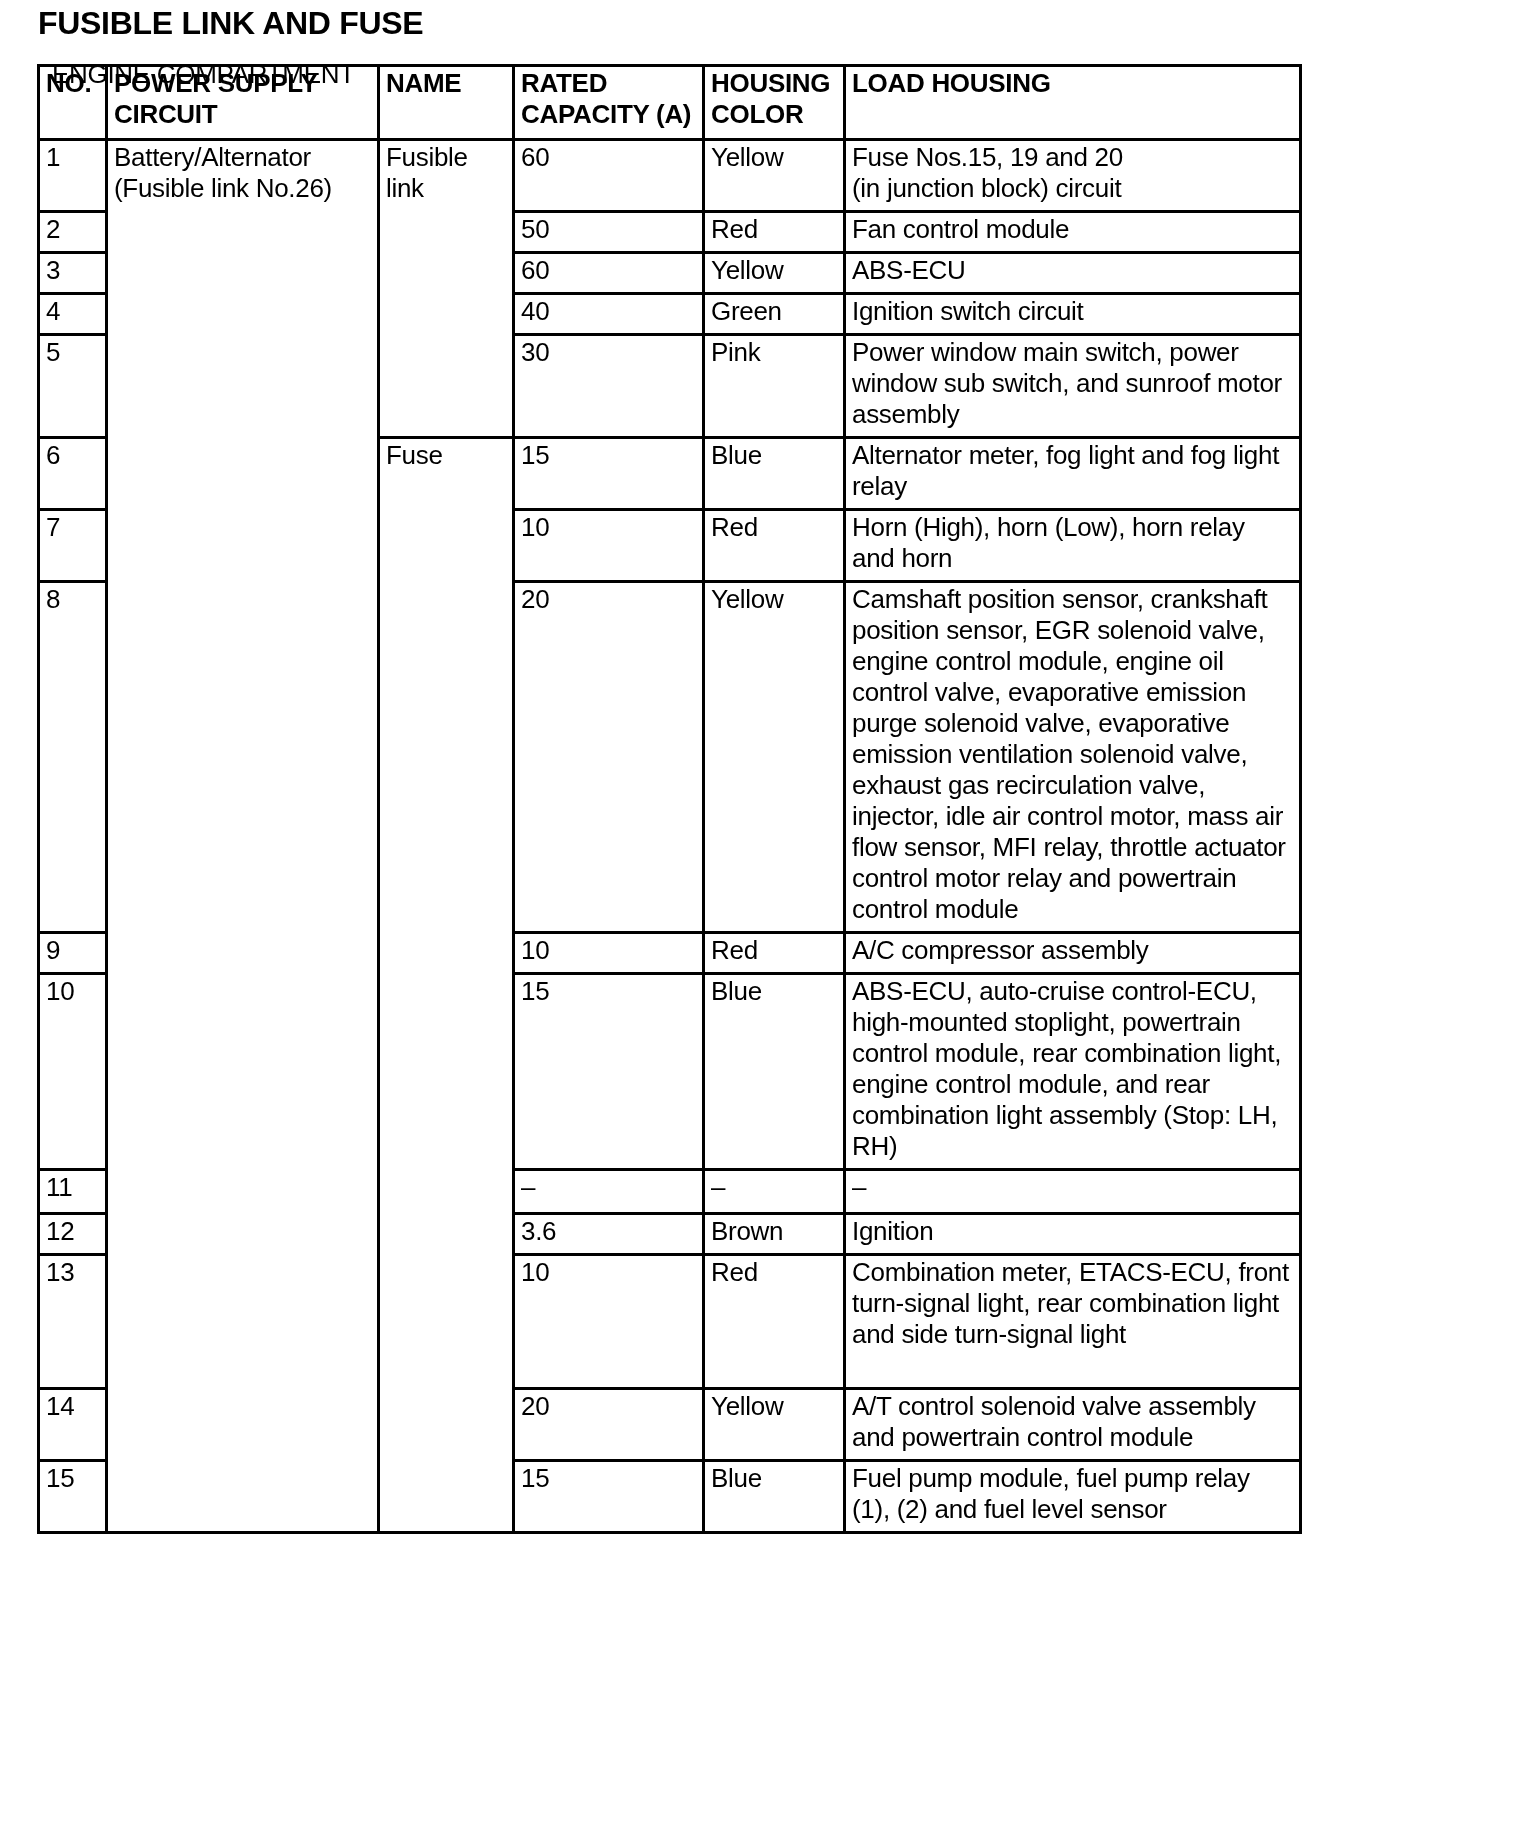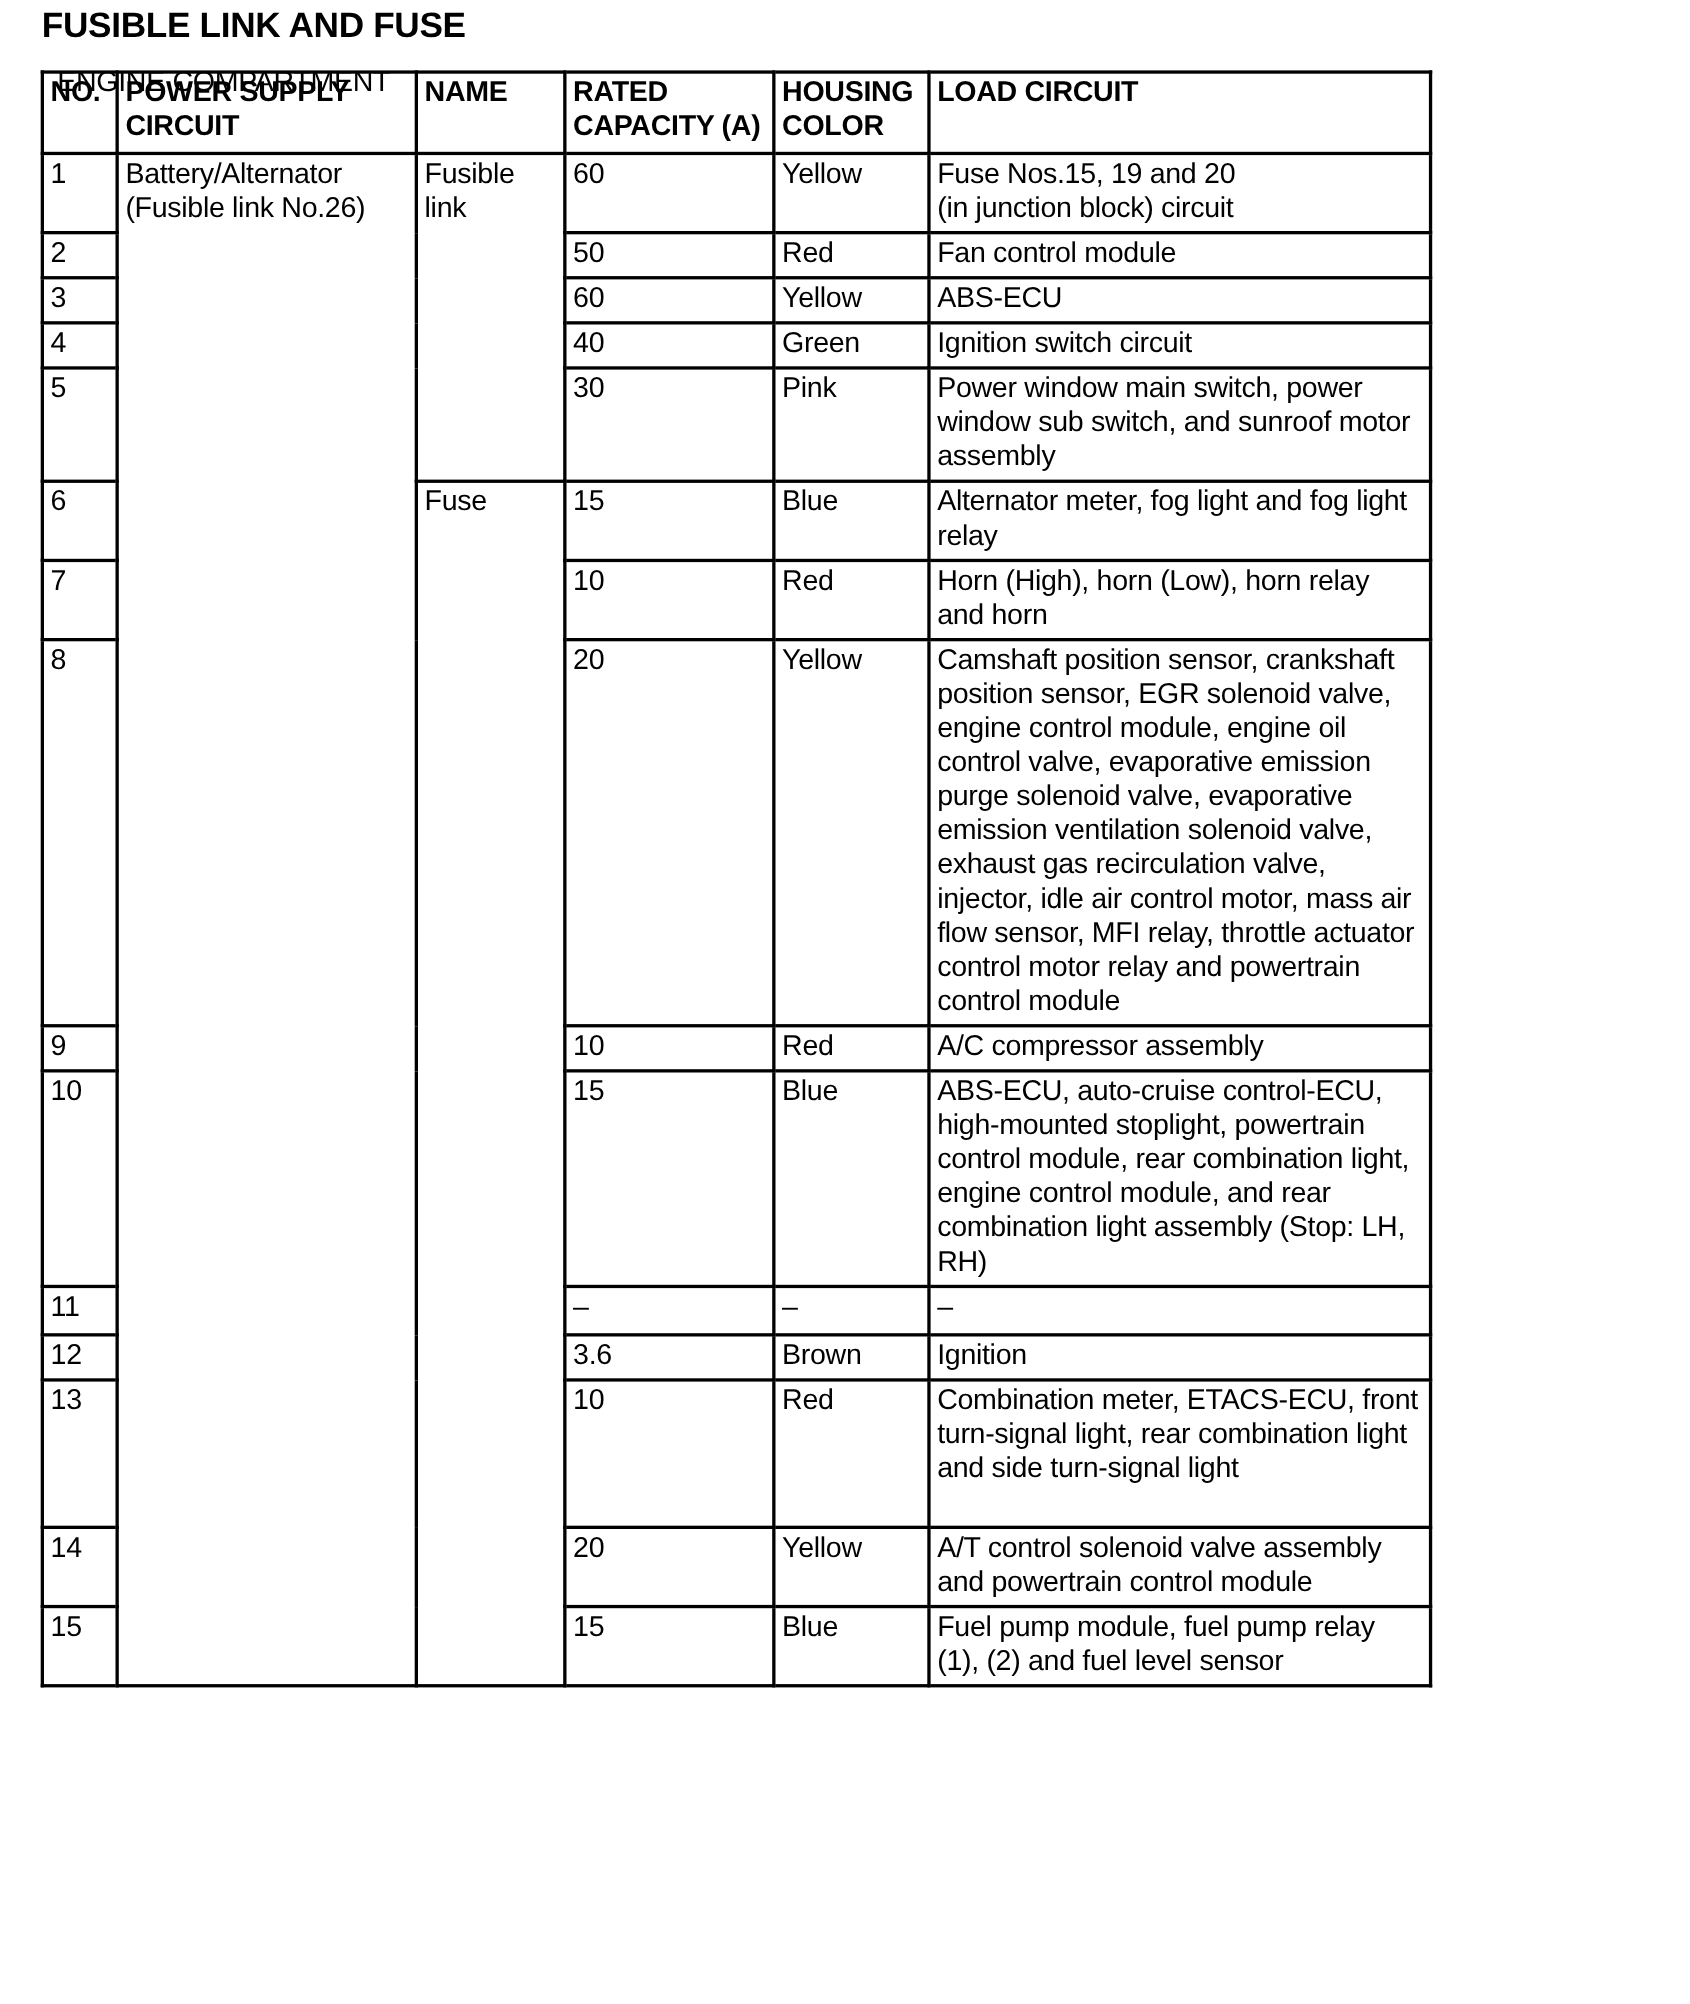--- a/index.html
+++ b/index.html
@@ -89,21 +89,21 @@
       </th>
       <th>NAME</th>
       <th>
         <span class="hdr-line">RATED</span>
         <span class="hdr-line">CAPACITY (A)</span>
       </th>
       <th>
         <span class="hdr-line">HOUSING</span>
         <span class="hdr-line">COLOR</span>
       </th>
-      <th>LOAD CIRCUIT</th>
+      <th>LOAD HOUSING</th>
     </tr>
   </thead>
   <tbody>
 
     <tr style="height:72px">
       <td>1</td>
       <td rowspan="15">
         <span class="hdr-line">Battery/Alternator</span>
         <span class="hdr-line">(Fusible link No.26)</span>
       </td>

